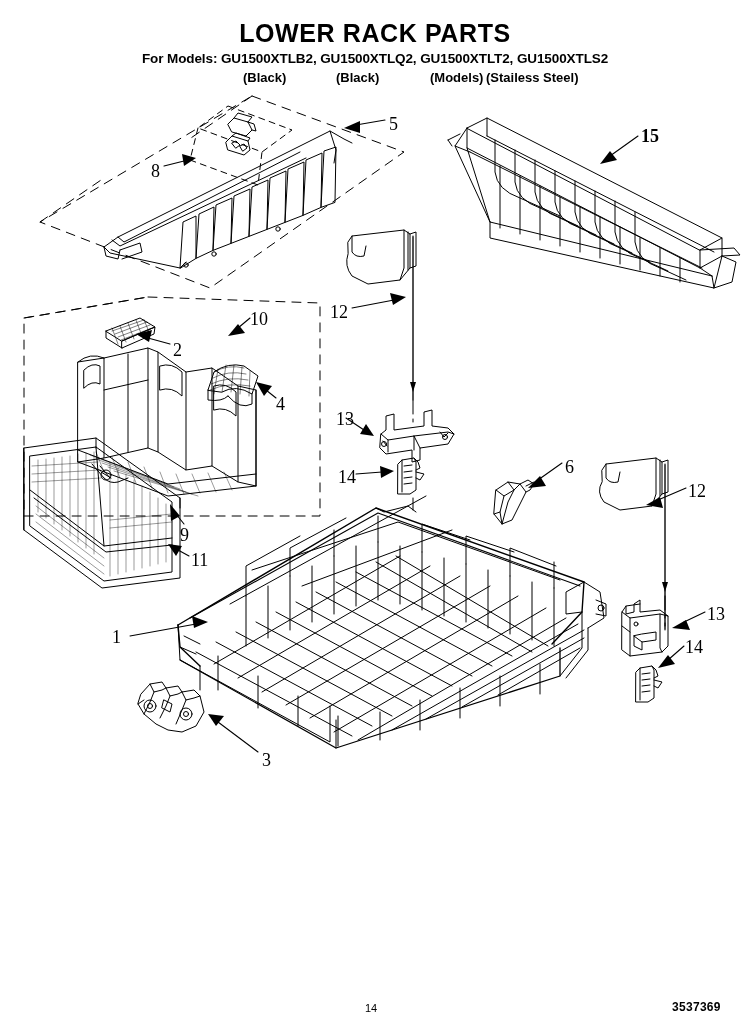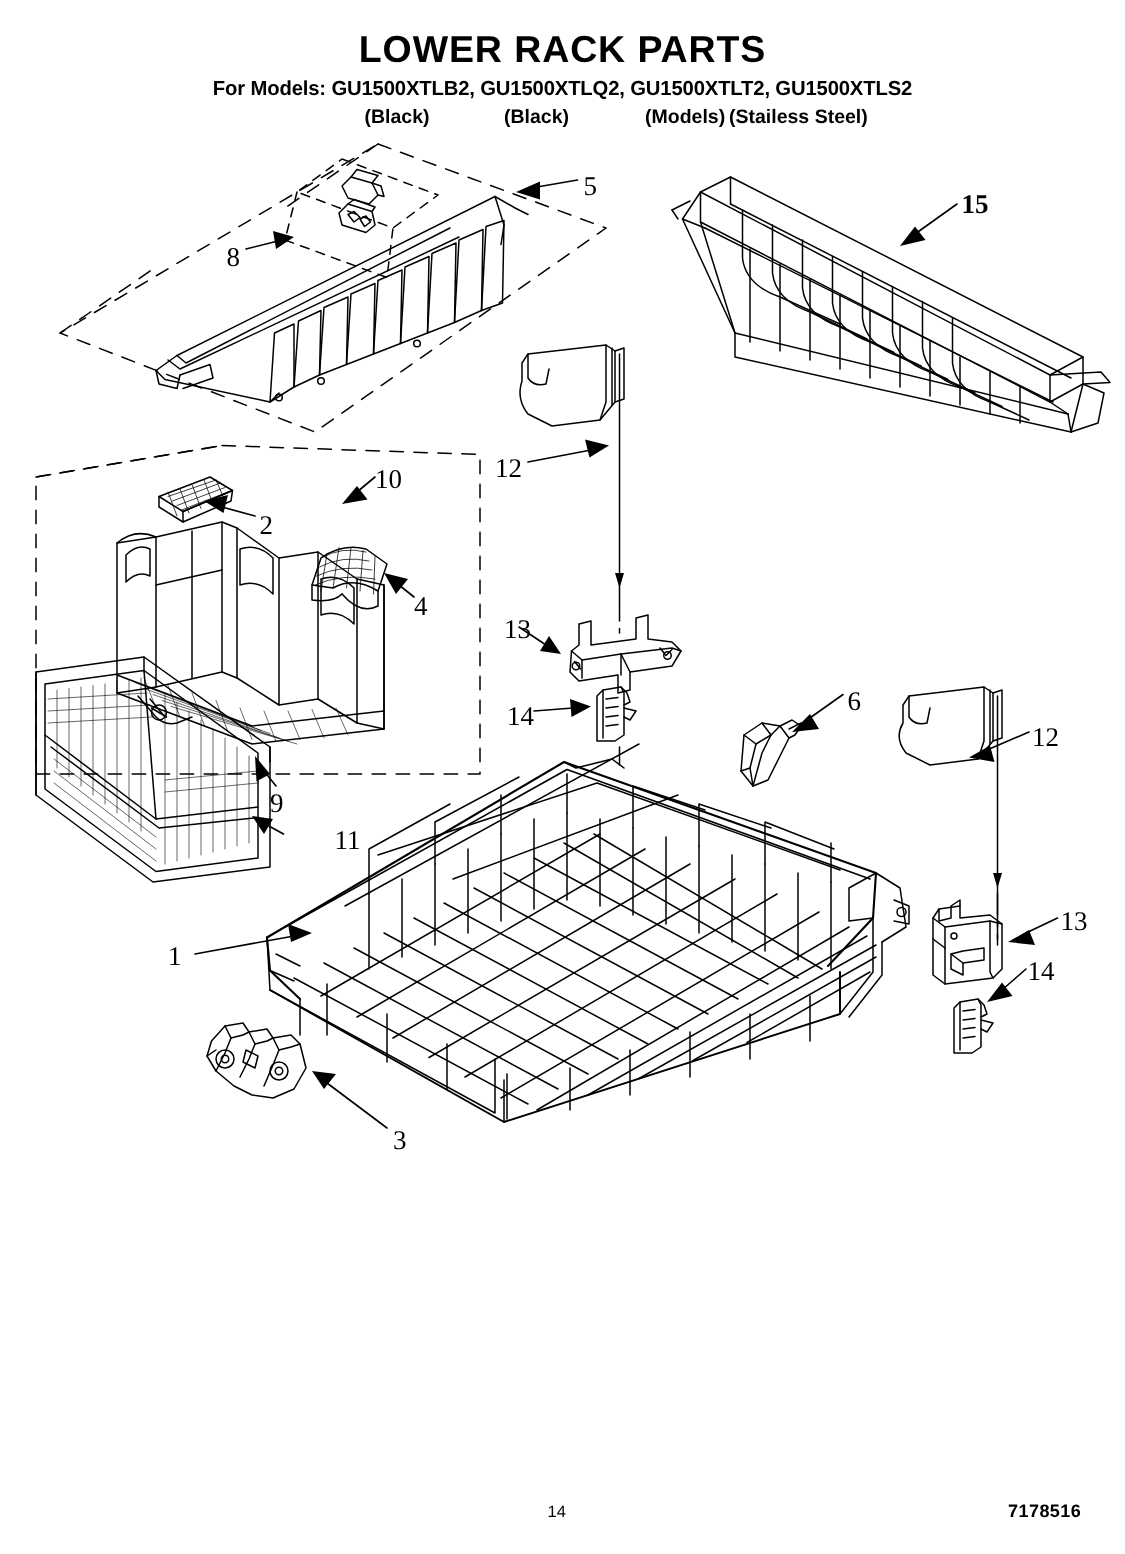--- a/index.html
+++ b/index.html
@@ -575,25 +575,25 @@
 
   <div class="callout" style="left:112px; top:628px;">1</div>
   <div class="callout" style="left:173px; top:341px;">2</div>
   <div class="callout" style="left:262px; top:751px;">3</div>
   <div class="callout" style="left:276px; top:395px;">4</div>
   <div class="callout" style="left:389px; top:115px;">5</div>
   <div class="callout" style="left:565px; top:458px;">6</div>
   <div class="callout" style="left:151px; top:162px;">8</div>
   <div class="callout" style="left:180px; top:526px;">9</div>
   <div class="callout" style="left:250px; top:310px;">10</div>
-  <div class="callout" style="left:191px; top:551px;margin-left:32px;">11</div>
+  <div class="callout" style="left:191px; top:551px;">11</div>
   <div class="callout" style="left:330px; top:303px;">12</div>
   <div class="callout" style="left:688px; top:482px;">12</div>
   <div class="callout" style="left:336px; top:410px;">13</div>
   <div class="callout" style="left:707px; top:605px;">13</div>
   <div class="callout" style="left:338px; top:468px;">14</div>
   <div class="callout" style="left:685px; top:638px;">14</div>
   <div class="callout" style="left:641px; top:127px;font-weight:bold;">15</div>
 
   <div id="footer-page">14</div>
-  <div id="footer-code">7178516</div>
+  <div id="footer-code">3537369</div>
 
 </div>
 
 </body></html>

